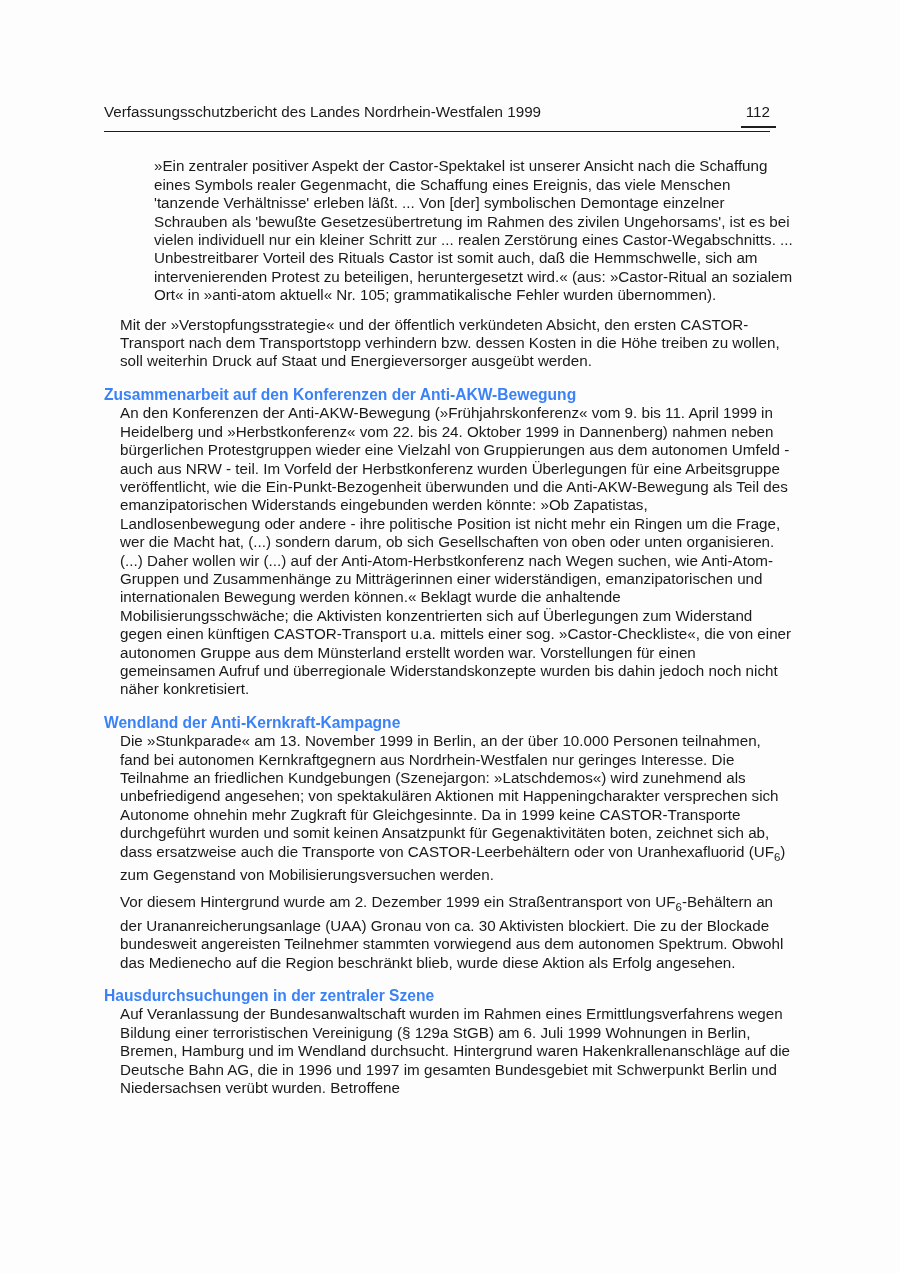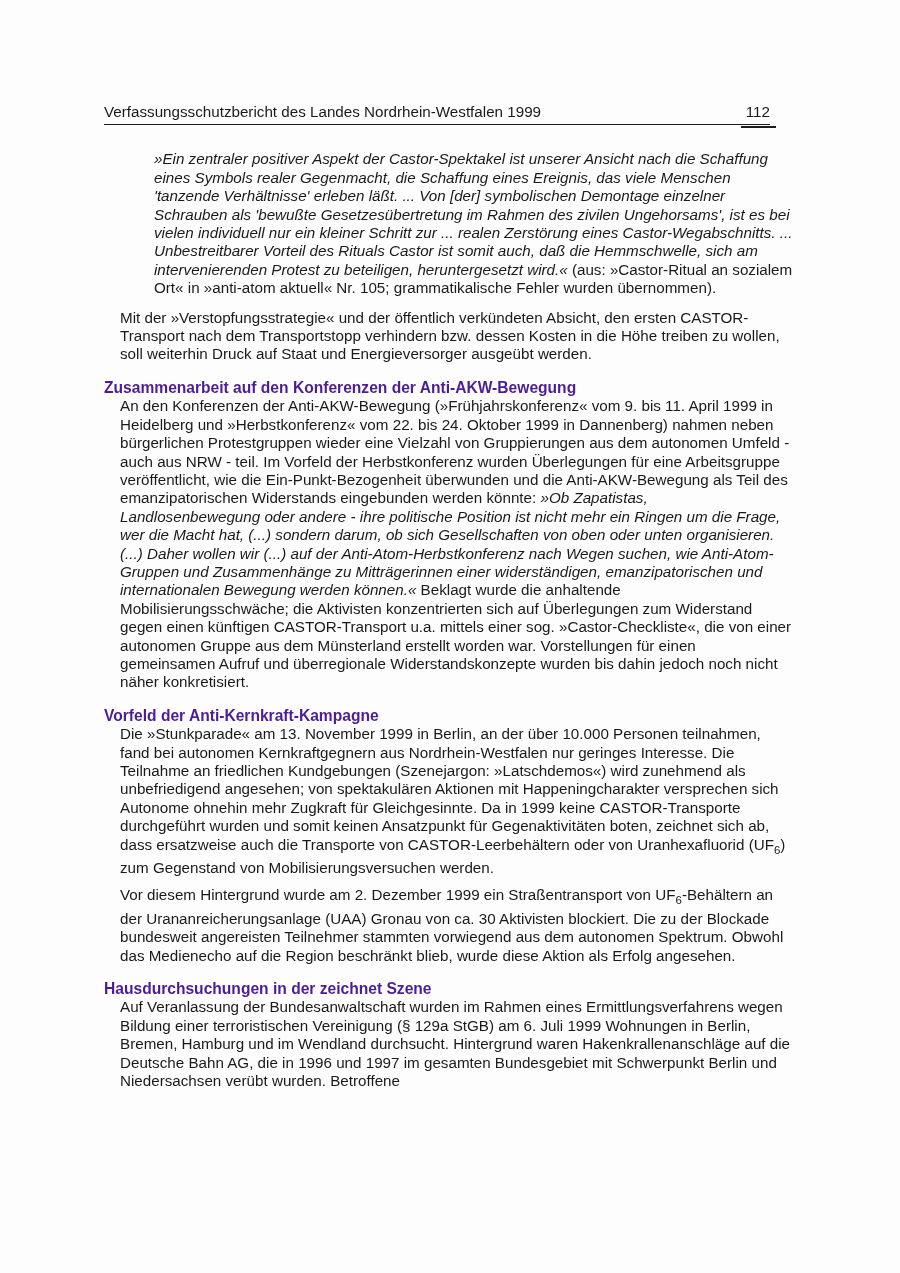--- a/index.html
+++ b/index.html
@@ -22,21 +22,21 @@
     left: 104px;
     top: 103px;
     width: 688px;
   }
   .doc-header {
     display: flex;
     justify-content: space-between;
     align-items: baseline;
     width: 666px;
     border-bottom: 1.6px solid #1d1d1d;
-    padding-bottom: 3px;
+    padding-bottom: 10px;
   }
   .pagenum {
     position: relative;
   }
   .pagenum::after {
     content: "";
     position: absolute;
     left: -5px;
     right: -6px;
     bottom: -6.5px;
@@ -44,52 +44,51 @@
     background: #1d1d1d;
   }
   p {
     margin: 0 0 9px 16px;
   }
   .quote {
     margin: 25px 0 11px 50px;
     width: 640px;
   }
   .it {
-    font-style: italic;
   }
   .sub {
     font-size: 11.5px;
     vertical-align: -4px;
   }
   h2 {
     font-size: 15.6px;
     font-weight: 700;
     line-height: 18.4px;
     margin: 15px 0 0 0;
-    color: #4c1d95;
+    color: #3b82f6;
   }
 </style>
 </head>
 <body>
 
 <div class="content">
 
   <header class="doc-header">
     <span>Verfassungsschutzbericht des Landes Nordrhein-Westfalen 1999</span>
     <span class="pagenum">112</span>
   </header>
 
   <p class="quote"><span class="it">»Ein zentraler positiver Aspekt der Castor-Spektakel ist unserer Ansicht nach die Schaffung eines Symbols realer Gegenmacht, die Schaffung eines Ereignis, das viele Menschen 'tanzende Verhältnisse' erleben läßt. ... Von [der] symbolischen Demontage einzelner Schrauben als 'bewußte Gesetzesübertretung im Rahmen des zivilen Ungehorsams', ist es bei vielen individuell nur ein kleiner Schritt zur ... realen Zerstörung eines Castor-Wegabschnitts. ... Unbestreitbarer Vorteil des Rituals Castor ist somit auch, daß die Hemmschwelle, sich am intervenierenden Protest zu beteiligen, heruntergesetzt wird.«</span><span> (aus: »Castor-Ritual an sozialem Ort« in »anti-atom aktuell« Nr. 105; grammatikalische Fehler wurden übernommen).</span></p>
 
   <p>Mit der »Verstopfungsstrategie« und der öffentlich verkündeten Absicht, den ersten CASTOR-Transport nach dem Transportstopp verhindern bzw. dessen Kosten in die Höhe treiben zu wollen, soll weiterhin Druck auf Staat und Energieversorger ausgeübt werden.</p>
 
   <h2>Zusammenarbeit auf den Konferenzen der Anti-AKW-Bewegung</h2>
   <p><span>An den Konferenzen der Anti-AKW-Bewegung (»Frühjahrskonferenz« vom 9. bis 11. April 1999 in Heidelberg und »Herbstkonferenz« vom 22. bis 24. Oktober 1999 in Dannenberg) nahmen neben bürgerlichen Protestgruppen wieder eine Vielzahl von Gruppierungen aus dem autonomen Umfeld - auch aus NRW - teil. Im Vorfeld der Herbstkonferenz wurden Überlegungen für eine Arbeitsgruppe veröffentlicht, wie die Ein-Punkt-Bezogenheit überwunden und die Anti-AKW-Bewegung als Teil des emanzipatorischen Widerstands eingebunden werden könnte: </span><span class="it">»Ob Zapatistas, Landlosenbewegung oder andere - ihre politische Position ist nicht mehr ein Ringen um die Frage, wer die Macht hat, (...) sondern darum, ob sich Gesellschaften von oben oder unten organisieren. (...) Daher wollen wir (...) auf der Anti-Atom-Herbstkonferenz nach Wegen suchen, wie Anti-Atom-Gruppen und Zusammenhänge zu Mitträgerinnen einer widerständigen, emanzipatorischen und internationalen Bewegung werden können.«</span><span> Beklagt wurde die anhaltende Mobilisierungsschwäche; die Aktivisten konzentrierten sich auf Überlegungen zum Widerstand gegen einen künftigen CASTOR-Transport u.a. mittels einer sog. »Castor-Checkliste«, die von einer autonomen Gruppe aus dem Münsterland erstellt worden war. Vorstellungen für einen gemeinsamen Aufruf und überregionale Widerstandskonzepte wurden bis dahin jedoch noch nicht näher konkretisiert.</span></p>
 
-  <h2>Vorfeld der Anti-Kernkraft-Kampagne</h2>
+  <h2>Wendland der Anti-Kernkraft-Kampagne</h2>
   <p><span>Die »Stunkparade« am 13. November 1999 in Berlin, an der über 10.000 Personen teilnahmen, fand bei autonomen Kernkraftgegnern aus Nordrhein-Westfalen nur geringes Interesse. Die Teilnahme an friedlichen Kundgebungen (Szenejargon: »Latschdemos«) wird zunehmend als unbefriedigend angesehen; von spektakulären Aktionen mit Happeningcharakter versprechen sich Autonome ohnehin mehr Zugkraft für Gleichgesinnte. Da in 1999 keine CASTOR-Transporte durchgeführt wurden und somit keinen Ansatzpunkt für Gegenaktivitäten boten, zeichnet sich ab, dass ersatzweise auch die Transporte von CASTOR-Leerbehältern oder von Uranhexafluorid (UF</span><span class="sub">6</span><span>) zum Gegenstand von Mobilisierungsversuchen werden.</span></p>
 
   <p><span>Vor diesem Hintergrund wurde am 2. Dezember 1999 ein Straßentransport von UF</span><span class="sub">6</span><span>-Behältern an der Urananreicherungsanlage (UAA) Gronau von ca. 30 Aktivisten blockiert. Die zu der Blockade bundesweit angereisten Teilnehmer stammten vorwiegend aus dem autonomen Spektrum. Obwohl das Medienecho auf die Region beschränkt blieb, wurde diese Aktion als Erfolg angesehen.</span></p>
 
-  <h2>Hausdurchsuchungen in der zeichnet Szene</h2>
+  <h2>Hausdurchsuchungen in der zentraler Szene</h2>
   <p>Auf Veranlassung der Bundesanwaltschaft wurden im Rahmen eines Ermittlungsverfahrens wegen Bildung einer terroristischen Vereinigung (§ 129a StGB) am 6. Juli 1999 Wohnungen in Berlin, Bremen, Hamburg und im Wendland durchsucht. Hintergrund waren Hakenkrallenanschläge auf die Deutsche Bahn AG, die in 1996 und 1997 im gesamten Bundesgebiet mit Schwerpunkt Berlin und Niedersachsen verübt wurden. Betroffene</p>
 
 </div>
 
 </body></html>

